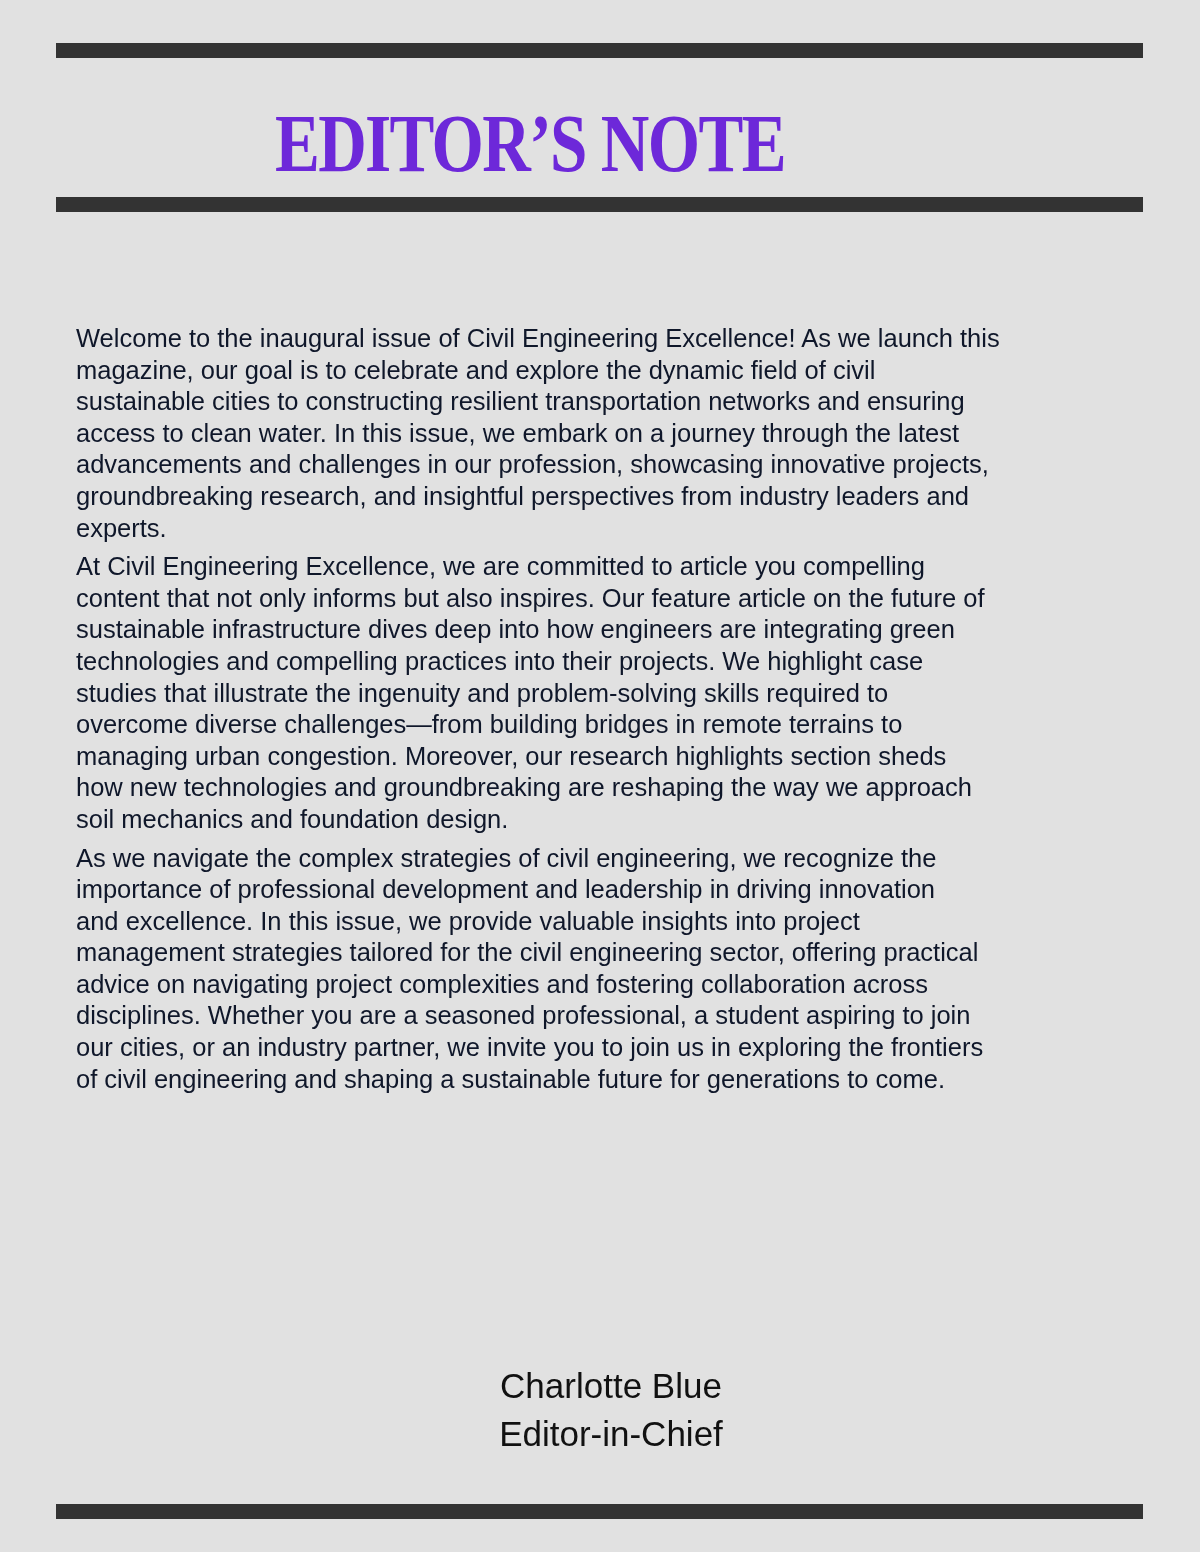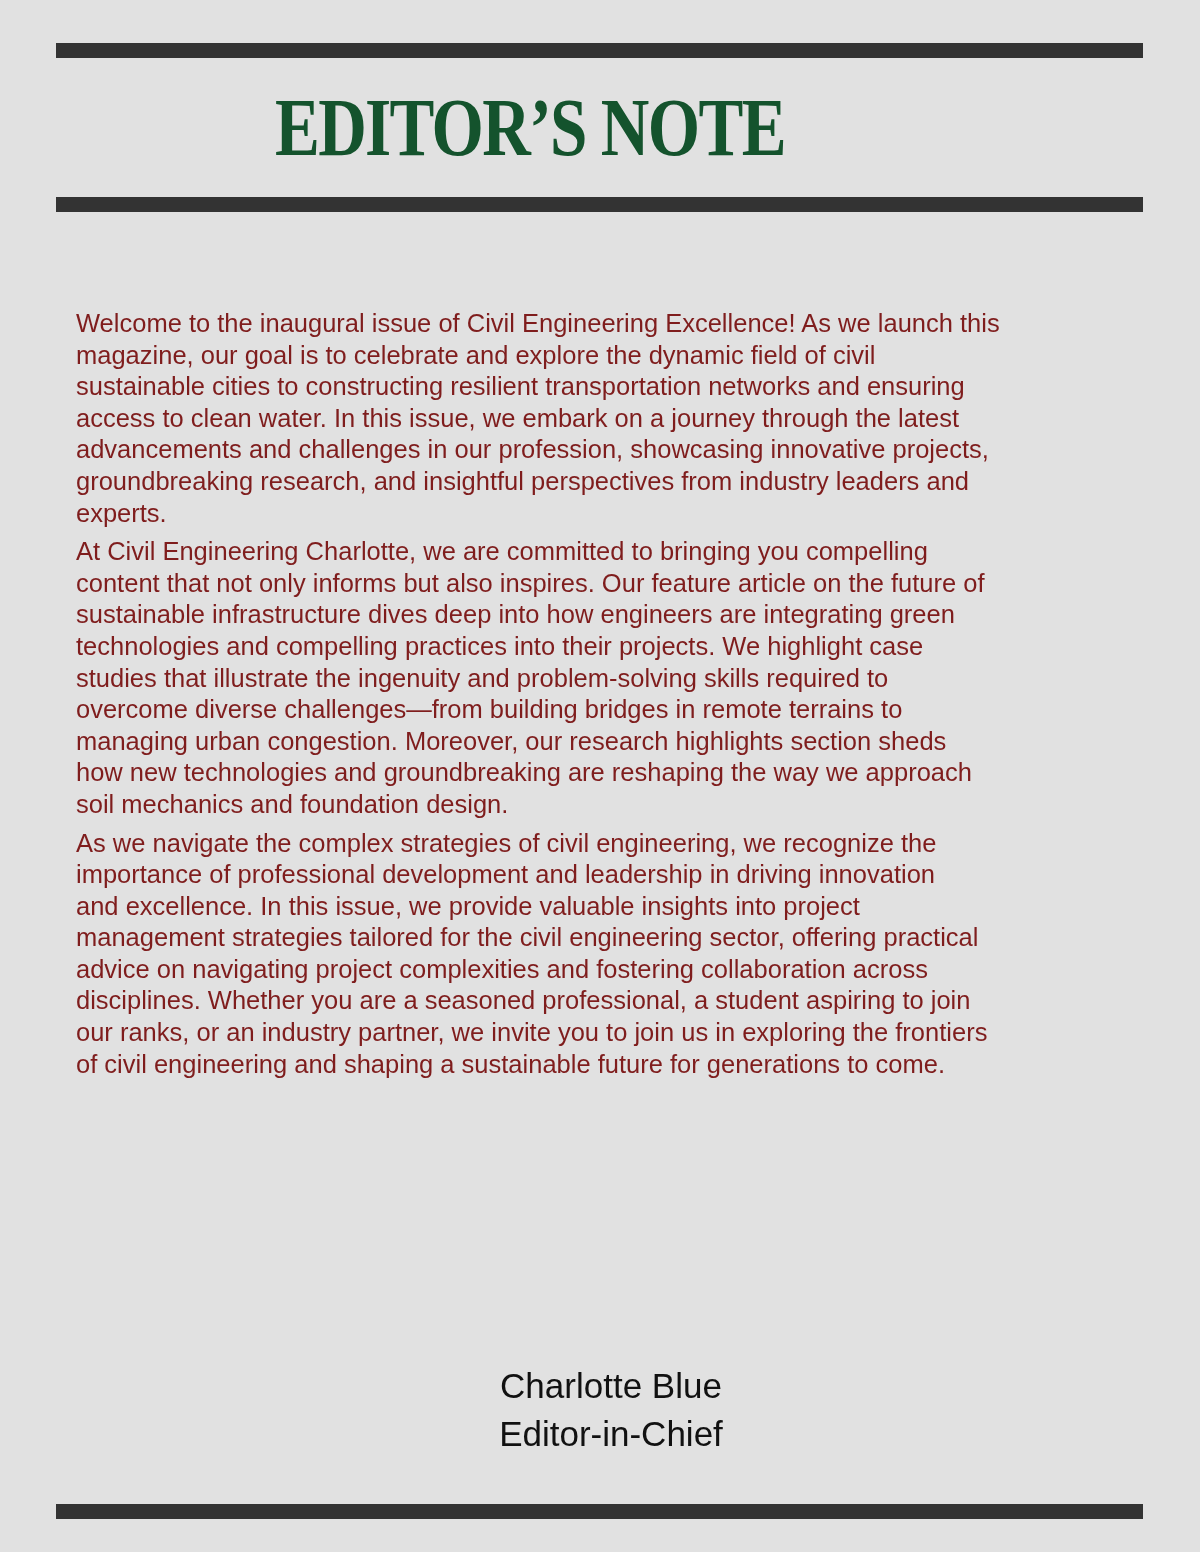--- a/index.html
+++ b/index.html
@@ -20,47 +20,47 @@
       width: 1087px;
       height: 15px;
       background: #333333;
     }
     .rule.top { top: 43px; }
     .rule.mid { top: 197px; }
     .rule.bottom { top: 1504px; }
 
     .title {
       position: absolute;
-      top: 76px;
+      top: 92px;
       left: 0;
       width: 1060px;
       text-align: center;
       font-family: "Liberation Serif", "DejaVu Serif", serif;
       font-weight: bold;
       font-size: 82px;
       line-height: 104px;
       letter-spacing: -2px;
-      color: #14532d;
+      color: #6d28d9;
       margin: 0;
     }
     .title-inner {
       display: inline-block;
       transform: scaleX(0.82);
       transform-origin: center;
     }
 
     .body-text {
       position: absolute;
-      top: 308px;
+      top: 323px;
       left: 76px;
       width: 1110px;
       font-family: "Liberation Sans", "DejaVu Sans", sans-serif;
       font-size: 25.5px;
       line-height: 31.6px;
-      color: #7f1d1d;
+      color: #0f172a;
     }
     .para {
       margin: 0 0 7px 0;
     }
     .line {
       display: block;
       white-space: nowrap;
     }
 
     .signature {
@@ -89,38 +89,38 @@
   <p class="para">
     <span class="line">Welcome to the inaugural issue of Civil Engineering Excellence! As we launch this</span>
     <span class="line">magazine, our goal is to celebrate and explore the dynamic field of civil</span>
     <span class="line">sustainable cities to constructing resilient transportation networks and ensuring</span>
     <span class="line">access to clean water. In this issue, we embark on a journey through the latest</span>
     <span class="line">advancements and challenges in our profession, showcasing innovative projects,</span>
     <span class="line">groundbreaking research, and insightful perspectives from industry leaders and</span>
     <span class="line">experts.</span>
   </p>
   <p class="para">
-    <span class="line">At Civil Engineering Charlotte, we are committed to bringing you compelling</span>
+    <span class="line">At Civil Engineering Excellence, we are committed to article you compelling</span>
     <span class="line">content that not only informs but also inspires. Our feature article on the future of</span>
     <span class="line">sustainable infrastructure dives deep into how engineers are integrating green</span>
     <span class="line">technologies and compelling practices into their projects. We highlight case</span>
     <span class="line">studies that illustrate the ingenuity and problem-solving skills required to</span>
     <span class="line">overcome diverse challenges—from building bridges in remote terrains to</span>
     <span class="line">managing urban congestion. Moreover, our research highlights section sheds</span>
     <span class="line">how new technologies and groundbreaking are reshaping the way we approach</span>
     <span class="line">soil mechanics and foundation design.</span>
   </p>
   <p class="para">
     <span class="line">As we navigate the complex strategies of civil engineering, we recognize the</span>
     <span class="line">importance of professional development and leadership in driving innovation</span>
     <span class="line">and excellence. In this issue, we provide valuable insights into project</span>
     <span class="line">management strategies tailored for the civil engineering sector, offering practical</span>
     <span class="line">advice on navigating project complexities and fostering collaboration across</span>
     <span class="line">disciplines. Whether you are a seasoned professional, a student aspiring to join</span>
-    <span class="line">our ranks, or an industry partner, we invite you to join us in exploring the frontiers</span>
+    <span class="line">our cities, or an industry partner, we invite you to join us in exploring the frontiers</span>
     <span class="line">of civil engineering and shaping a sustainable future for generations to come.</span>
   </p>
 </div>
 
 <div class="signature">
   <div>Charlotte Blue</div>
   <div>Editor-in-Chief</div>
 </div>
 
 <div class="rule bottom"></div>

